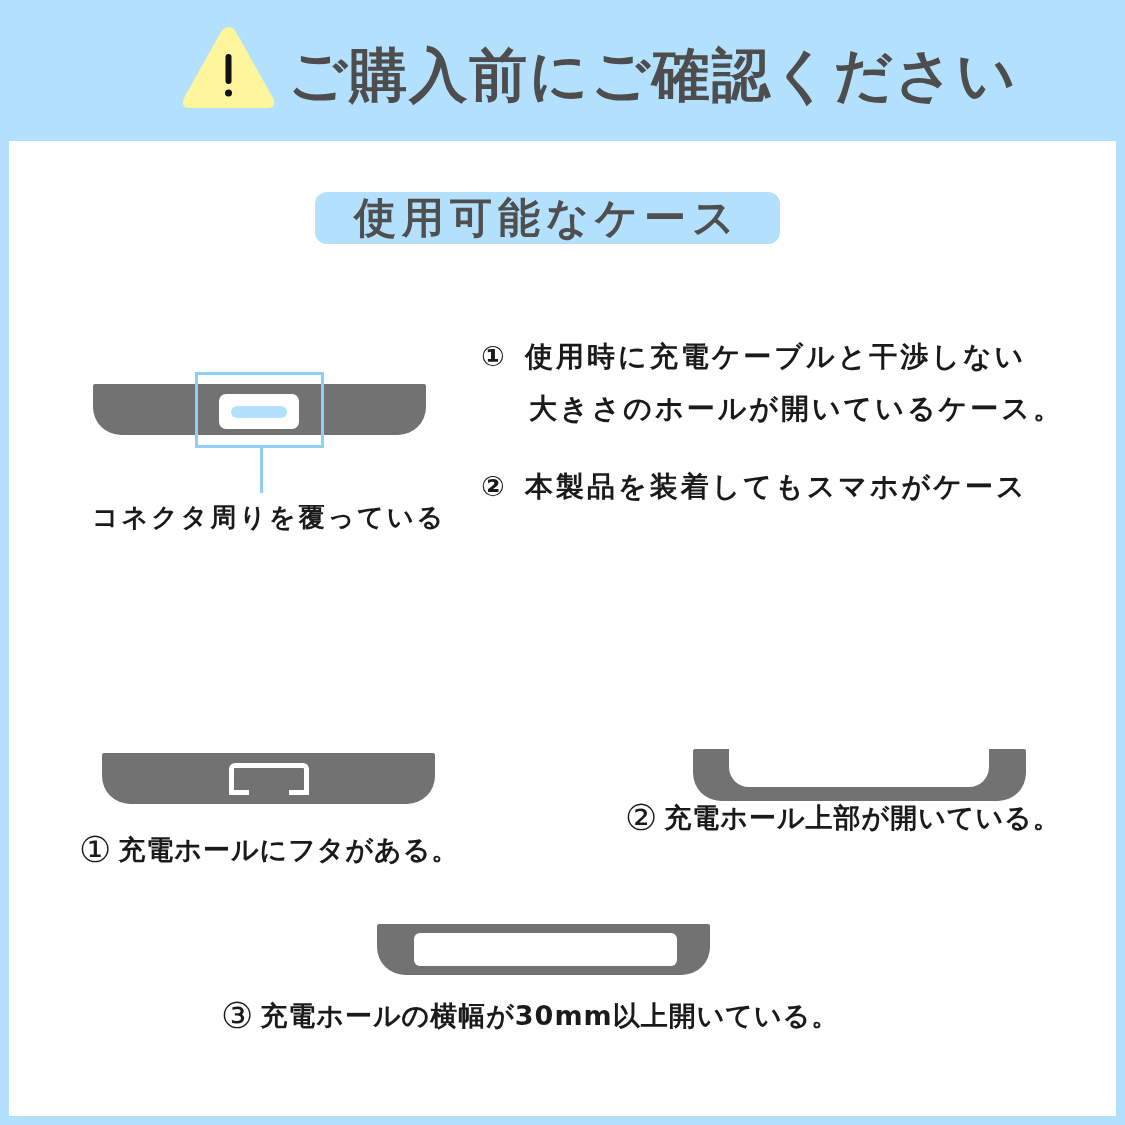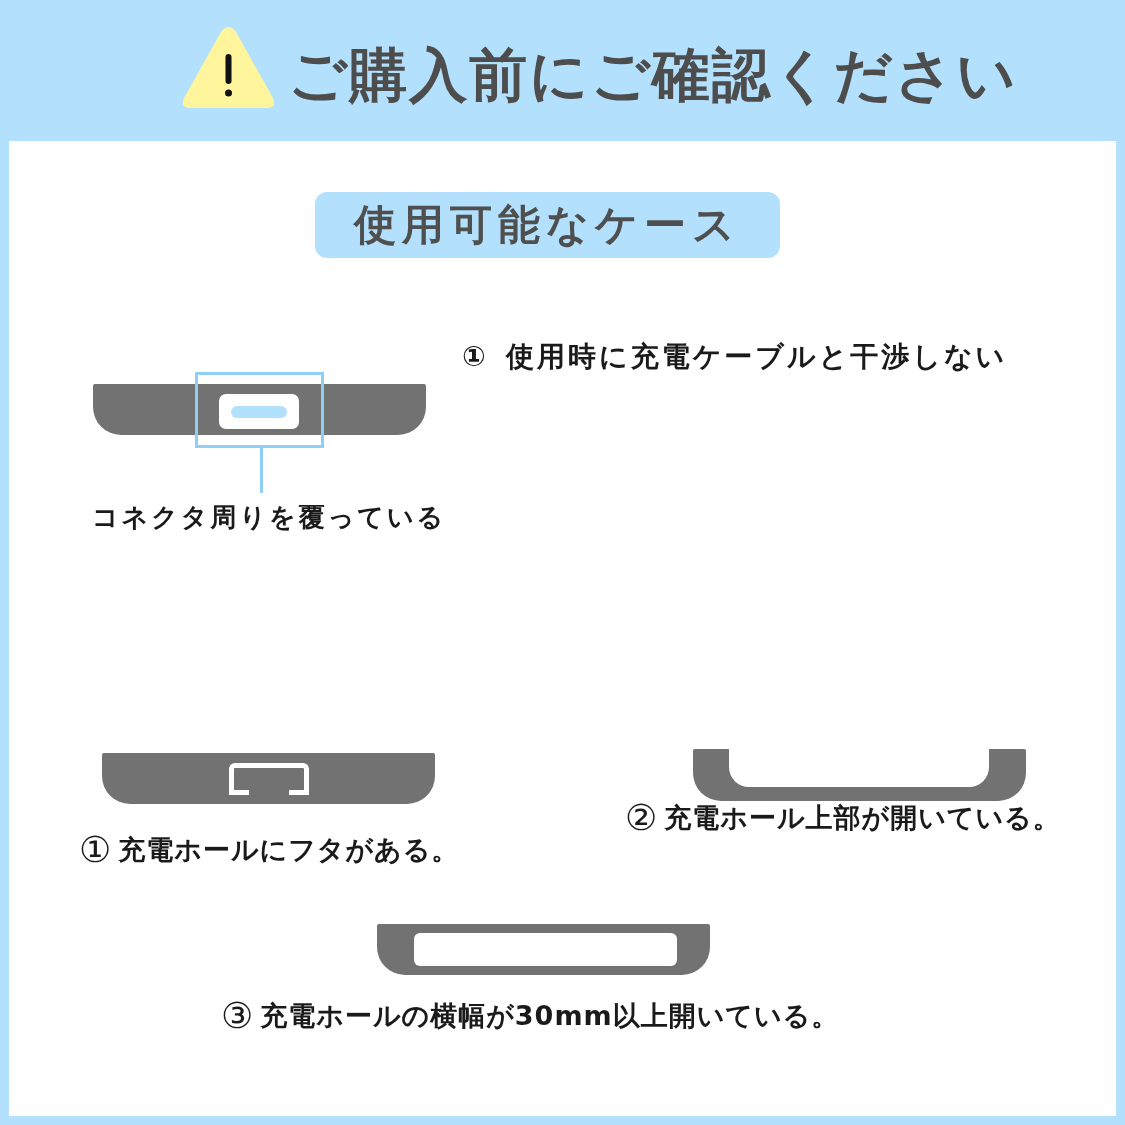--- a/index.html
+++ b/index.html
@@ -20,21 +20,21 @@
   }
   .panel {
     position: absolute; left: 9px; top: 141px; width: 1107px; height: 975px;
     background: #ffffff;
   }
   .pill {
     position: absolute; border-radius: 12px;
     font-size: 42px; font-weight: bold; color: #4f4f4f; letter-spacing: 6px;
     display: flex; align-items: center; justify-content: center; white-space: nowrap;
   }
-  .pill-ok { left: 306px; top: 51px; width: 465px; height: 66px; background: #b3e0fd; }
+  .pill-ok { left: 306px; top: 51px; width: 465px; height: 52px; background: #b3e0fd; }
   .pill-ng { left: 303px; top: 483px; width: 465px; height: 66px; background: #fff4b3; }
 
   .case-shape { position: absolute; background: #727272; border-radius: 2px 2px 28px 28px; }
   .ok-case { left: 84px; top: 243px; width: 333px; height: 51px; }
   .ok-hole {
     position: absolute; left: 126px; top: 10px; width: 80px; height: 35px;
     background: #fff; border-radius: 7px;
   }
   .ok-slot {
     position: absolute; left: 12px; top: 12px; width: 56px; height: 12px;
@@ -44,21 +44,21 @@
     position: absolute; left: 186px; top: 231px; width: 129px; height: 76px;
     border: 3px solid #8fcef5; box-sizing: border-box;
   }
   .connector {
     position: absolute; left: 251px; top: 307px; width: 3px; height: 45px; background: #8fcef5;
   }
   .callout {
     position: absolute; left: 76px; top: 350px; font-size: 26px; font-weight: bold;
     line-height: 52px; letter-spacing: 3px; color: #1a1a1a; white-space: nowrap; margin-left: 7px;
   }
-  .rules { position: absolute; left: 453px; top: 190px; }
+  .rules { position: absolute; left: 472px; top: 190px; }
   .rule {
     font-size: 28px; font-weight: bold; color: #1a1a1a; letter-spacing: 3px;
     line-height: 52px; white-space: nowrap; margin-bottom: 26px;
   }
   .rule .num { display: inline-block; width: 44px; }
   .rule .line2 { padding-left: 48px; }
 
   .ng1 { left: 93px; top: 612px; width: 333px; height: 51px; }
   .ng1-cover {
     position: absolute; left: 127px; top: 10px; width: 80px; height: 32px;
@@ -110,22 +110,24 @@
   </div>
   <div class="highlight-box"></div>
   <div class="connector"></div>
   <div class="callout">
     <div>コネクタ周りを覆っている</div>
   </div>
 
   <div class="rules">
     <div class="rule">
       <div><span class="num">①</span><span>使用時に充電ケーブルと干渉しない</span></div>
+      <div class="line2">大きさのホールが開いているケース。</div>
     </div>
     <div class="rule">
+      <div><span class="num">②</span><span>本製品を装着してもスマホがケース</span></div>
     </div>
   </div>
 
 
   <div class="case-shape ng1">
     <div class="ng1-cover"></div>
     <div class="ng1-foot-l"></div>
     <div class="ng1-foot-r"></div>
   </div>
   <div class="ng-label ng-label-1">

